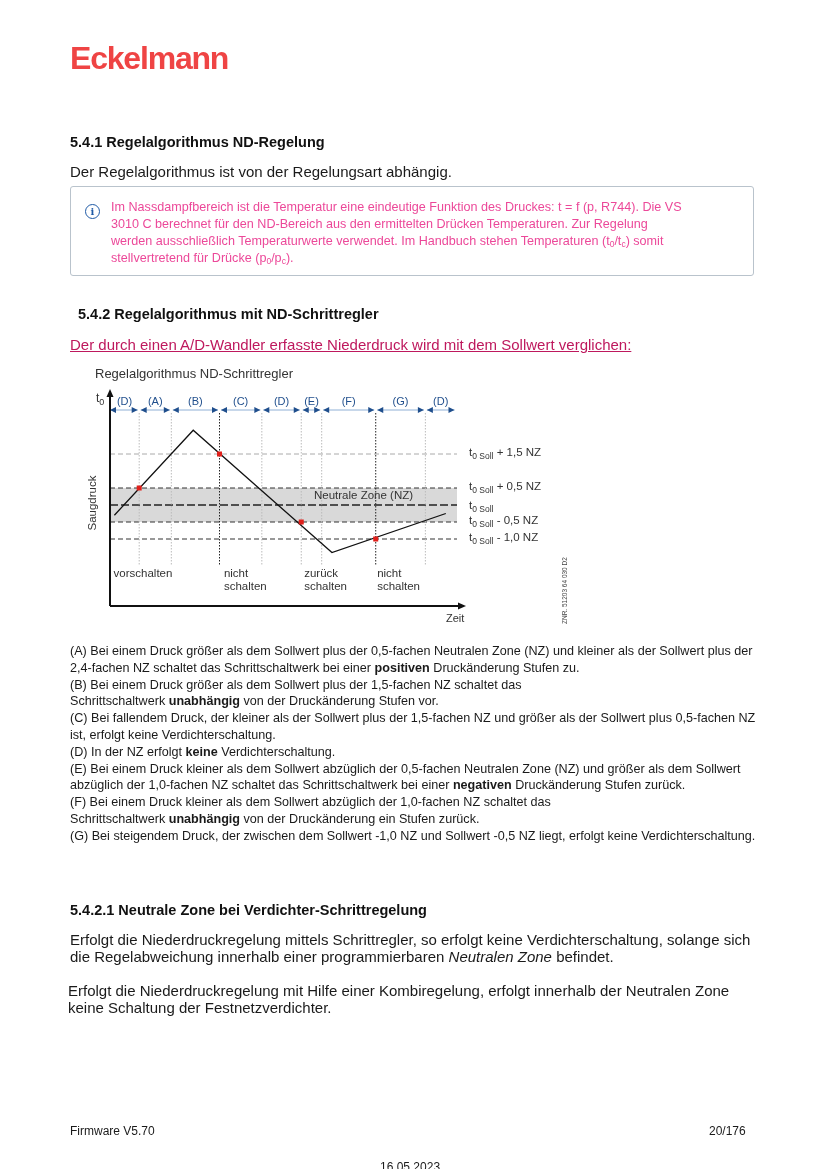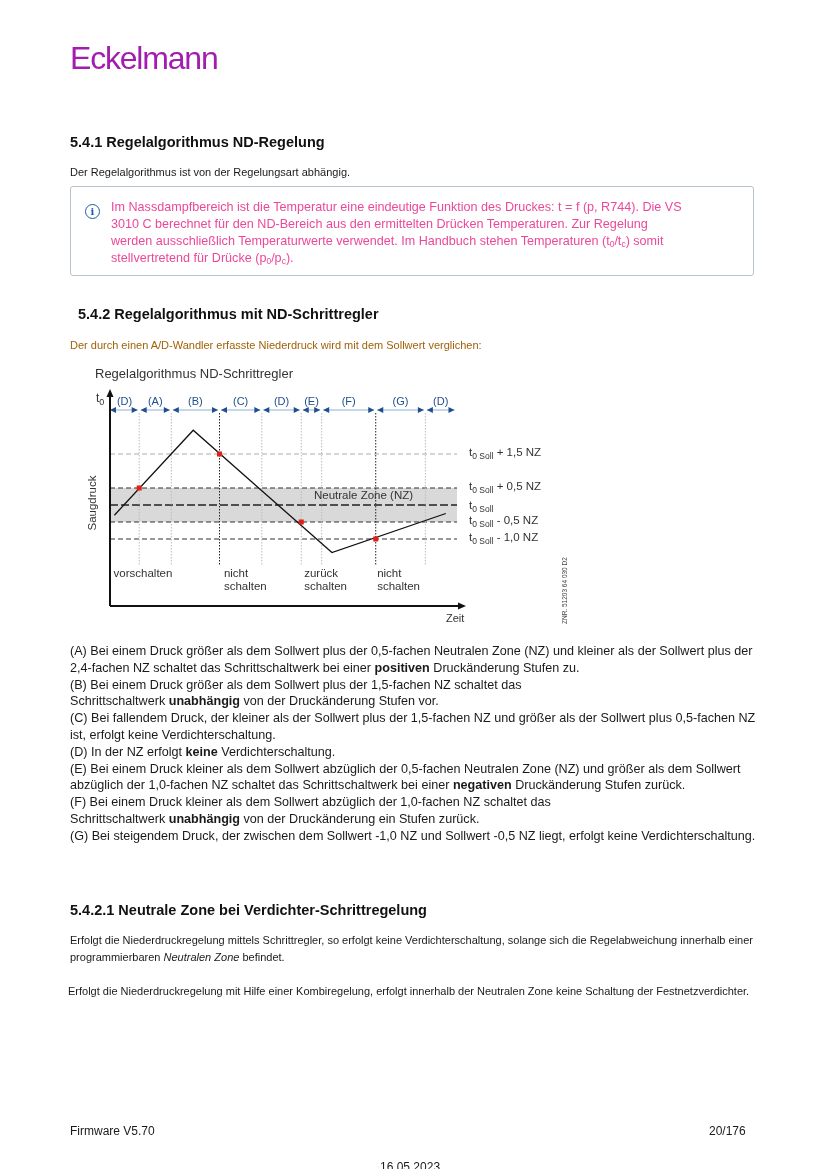--- a/index.html
+++ b/index.html
@@ -1,22 +1,22 @@
 <!DOCTYPE html>
 <html><head>
 <meta charset="utf-8">
 <style>
   html, body { margin: 0; padding: 0; background: #ffffff; }
   body { width: 827px; height: 1169px; position: relative; overflow: hidden;
          font-family: "Liberation Sans", sans-serif; color: #1a1a1a; }
   .abs { position: absolute; }
-  .logo { left: 70px; top: 40px; font-size: 32px; font-weight: normal; color: #a21caf; letter-spacing: -1.2px; }
+  .logo { left: 70px; top: 40px; font-size: 32px; font-weight: bold; color: #ef4444; letter-spacing: -1.2px; }
   .h2 { font-size: 14.5px; font-weight: bold; color: #111; }
-  .p { font-size: 11px; line-height: 16.5px; color: #1a1a1a; }
-  .gray { color: #a16207; }
+  .p { font-size: 15px; line-height: 16.5px; color: #1a1a1a; }
+  .gray { color: #be185d; text-decoration: underline; }
   .note { left: 70px; top: 186px; width: 684px; height: 90px; border: 1px solid #b9c3cc;
           border-radius: 3px; box-sizing: border-box; background: #fff; }
   .note-icon { left: 14px; top: 17px; width: 13px; height: 13px; border: 1.3px solid #1f5aa6; border-radius: 50%;
                color: #1f5aa6; font-size: 10px; font-weight: bold; text-align: center; line-height: 13px; font-family: "DejaVu Serif", serif; }
   .note-text { left: 40px; top: 12px; width: 640px; font-size: 12.6px; line-height: 17px; color: #ec4899; }
   sub { font-size: 8.5px; vertical-align: -2px; line-height: 0; }
   .desc { left: 70px; top: 643px; width: 690px; font-size: 12.6px; line-height: 16.8px; }
   .desc div { white-space: normal; }
   .footer { font-size: 12px; color: #1a1a1a; top: 1124px; }
   svg text { font-family: "Liberation Sans", sans-serif; }

